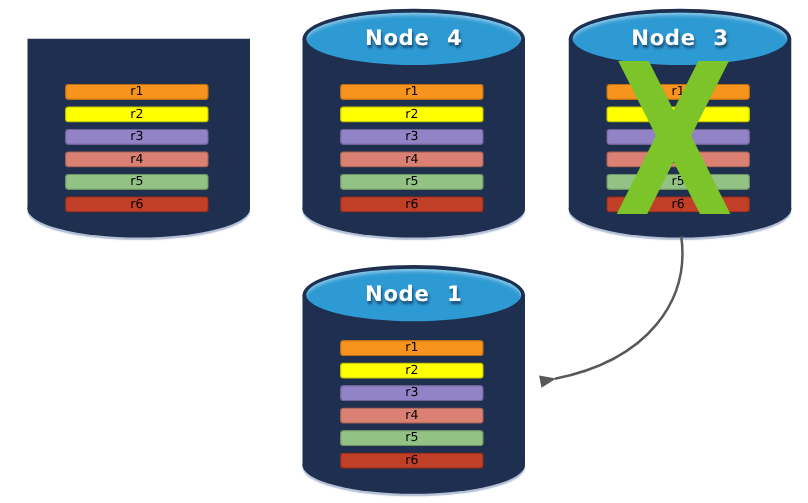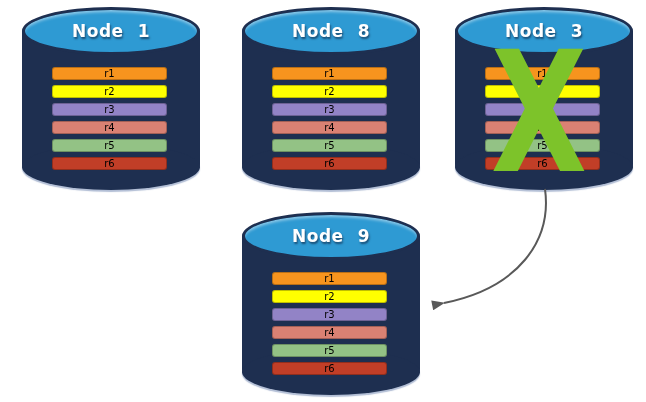--- a/index.html
+++ b/index.html
@@ -100,38 +100,35 @@
   }
 </style>
 </head>
 <body>
 
 <div class="canvas">
 
   <div class="node" style="left:22px; top:7px;">
     <div class="cyl-body"></div>
     <div class="cyl-bottom"></div>
-    <div class="cyl-top">
-      <span class="node-title">Node 1</span>
-    </div>
     <div class="rows">
         <div class="row" style="background: rgb(247, 148, 30);">r1</div>
         <div class="row" style="background: rgb(255, 255, 0);">r2</div>
         <div class="row" style="background: rgb(146, 131, 198);">r3</div>
         <div class="row" style="background: rgb(218, 129, 115);">r4</div>
         <div class="row" style="background: rgb(147, 194, 133);">r5</div>
         <div class="row" style="background: rgb(193, 62, 39);">r6</div>
       </div>
   </div>
 
   <div class="node" style="left:242px; top:7px;">
     <div class="cyl-body"></div>
     <div class="cyl-bottom"></div>
     <div class="cyl-top">
-      <span class="node-title">Node 8</span>
+      <span class="node-title">Node 4</span>
     </div>
     <div class="rows">
         <div class="row" style="background: rgb(247, 148, 30);">r1</div>
         <div class="row" style="background: rgb(255, 255, 0);">r2</div>
         <div class="row" style="background: rgb(146, 131, 198);">r3</div>
         <div class="row" style="background: rgb(218, 129, 115);">r4</div>
         <div class="row" style="background: rgb(147, 194, 133);">r5</div>
         <div class="row" style="background: rgb(193, 62, 39);">r6</div>
       </div>
   </div>
@@ -150,21 +147,21 @@
         <div class="row" style="background: rgb(147, 194, 133);">r5</div>
         <div class="row" style="background: rgb(193, 62, 39);">r6</div>
       </div>
     <div class="fail-x">X</div>
   </div>
 
   <div class="node" style="left:242px; top:212px;">
     <div class="cyl-body"></div>
     <div class="cyl-bottom"></div>
     <div class="cyl-top">
-      <span class="node-title">Node 9</span>
+      <span class="node-title">Node 1</span>
     </div>
     <div class="rows">
         <div class="row" style="background: rgb(247, 148, 30);">r1</div>
         <div class="row" style="background: rgb(255, 255, 0);">r2</div>
         <div class="row" style="background: rgb(146, 131, 198);">r3</div>
         <div class="row" style="background: rgb(218, 129, 115);">r4</div>
         <div class="row" style="background: rgb(147, 194, 133);">r5</div>
         <div class="row" style="background: rgb(193, 62, 39);">r6</div>
       </div>
   </div>

